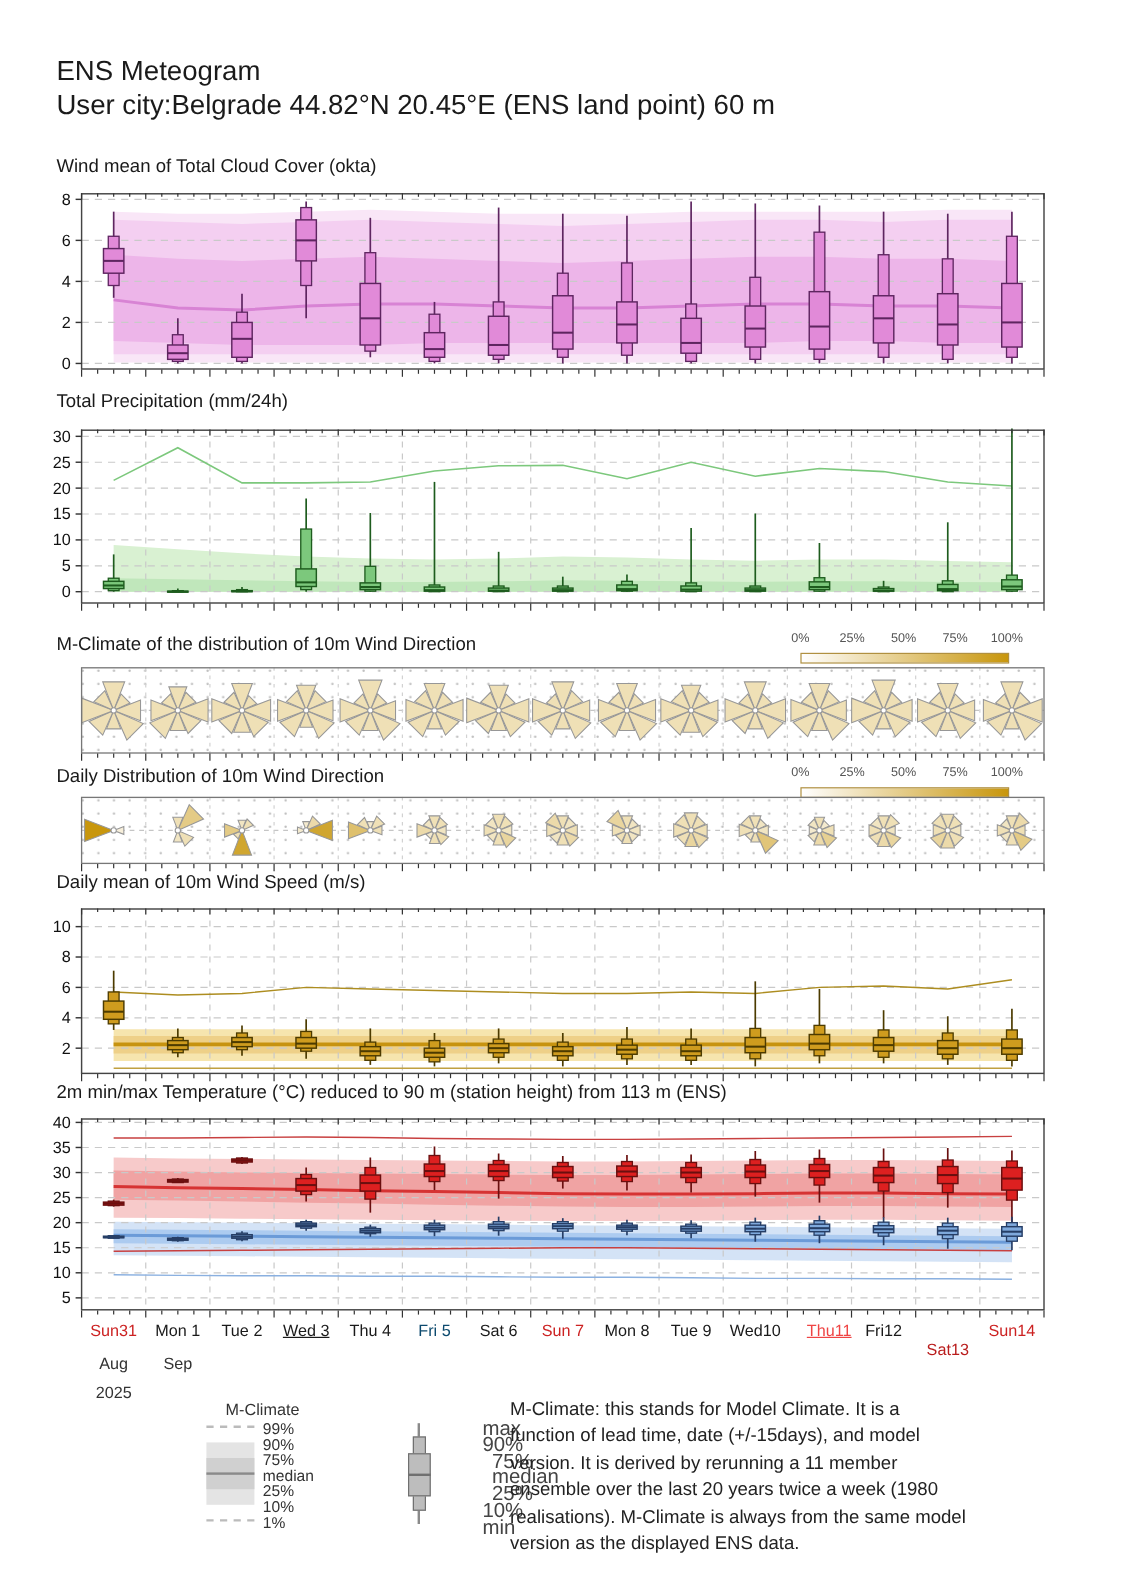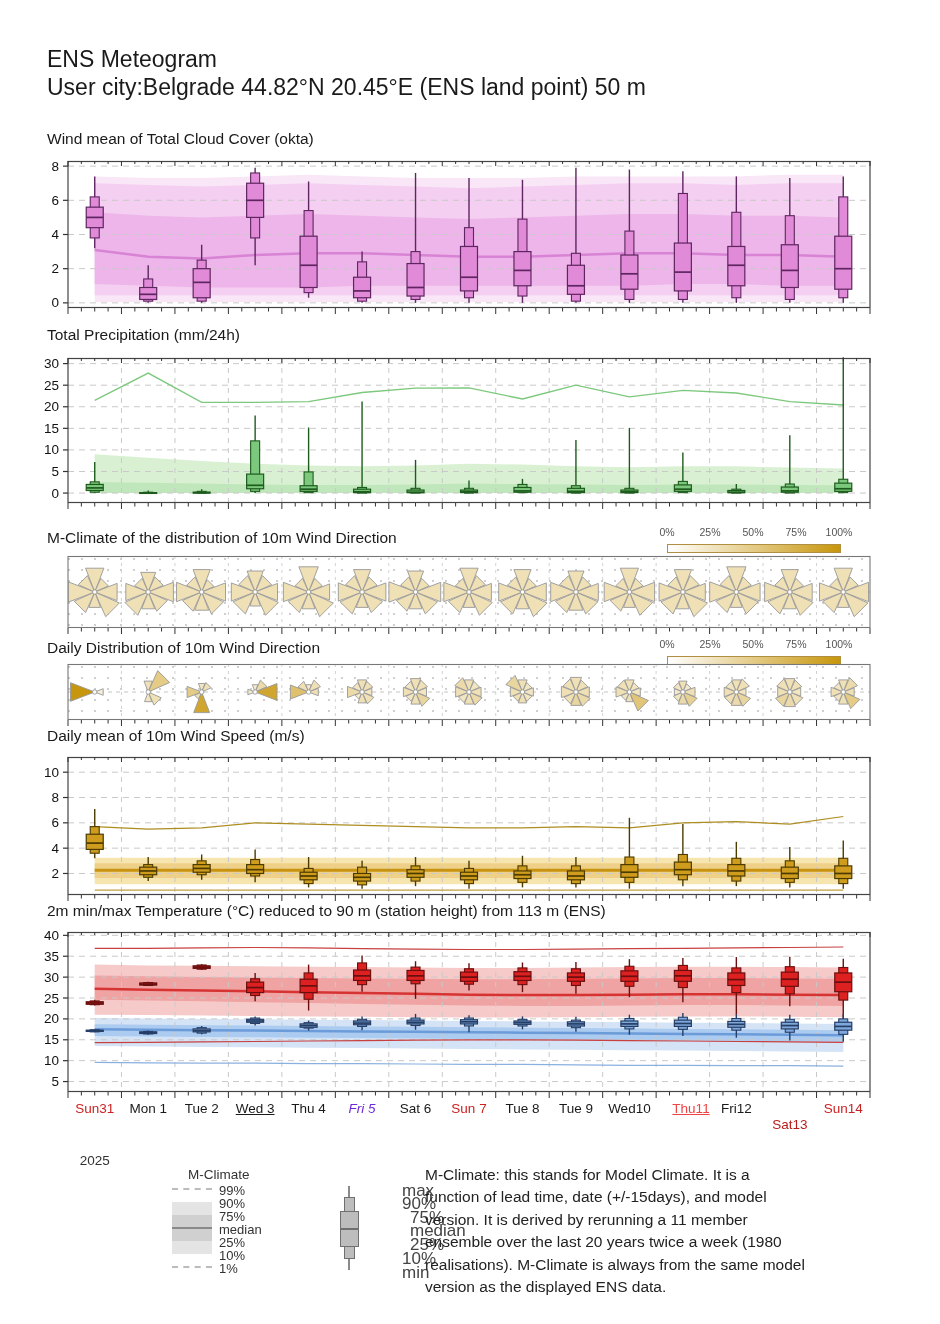--- a/index.html
+++ b/index.html
@@ -18,21 +18,21 @@
   .leg-label{position:absolute;font-size:13px;color:#333;white-space:nowrap;}
   .ens-label{position:absolute;font-size:17px;color:#444;white-space:nowrap;padding-left:36px;}
   .footnote{position:absolute;left:425px;top:1164px;width:380px;font-size:15.5px;line-height:1.45;color:#222;}
 </style>
 </head>
 <body>
 
 <div class="page">
 
   <div class="hdr" style="top:46px">ENS Meteogram</div>
-  <div class="hdr" style="top:74px">User city:Belgrade 44.82°N 20.45°E (ENS land point) 50 m</div>
+  <div class="hdr" style="top:74px">User city:Belgrade 44.82°N 20.45°E (ENS land point) 60 m</div>
 
   <div class="ptitle" style="top:130px">Wind mean of Total Cloud Cover (okta)</div>
   <div class="chart" id="chart-cloud" style="top:161px;height:147px">
       <svg width="832" height="147">
         <polygon points="54.7,15.4 108.2,17.1 161.7,17.1 215.1,15.4 268.6,13.7 322.1,15.4 375.5,17.1 429.0,17.1 482.5,17.1 535.9,15.4 589.4,15.4 642.9,15.4 696.3,15.4 749.8,13.7 803.3,13.7 803.3,141.0 749.8,141.0 696.3,141.0 642.9,141.0 589.4,141.0 535.9,141.0 482.5,141.0 429.0,141.0 375.5,141.0 322.1,141.0 268.6,141.0 215.1,141.0 161.7,141.0 108.2,141.0 54.7,141.0" fill="#f9e6f7"></polygon>
         <polygon points="54.7,22.2 108.2,23.9 161.7,25.6 215.1,23.9 268.6,22.2 322.1,23.9 375.5,25.6 429.0,27.3 482.5,25.6 535.9,23.9 589.4,22.2 642.9,22.2 696.3,23.9 749.8,22.2 803.3,22.2 803.3,134.2 749.8,134.2 696.3,134.2 642.9,134.2 589.4,134.2 535.9,134.2 482.5,134.2 429.0,134.2 375.5,134.2 322.1,134.2 268.6,134.2 215.1,134.2 161.7,134.2 108.2,134.2 54.7,134.2" fill="#f4cff1"></polygon>
         <polygon points="54.7,51.3 108.2,54.7 161.7,56.4 215.1,54.7 268.6,53.0 322.1,54.7 375.5,56.4 429.0,58.1 482.5,56.4 535.9,54.7 589.4,53.0 642.9,53.0 696.3,54.7 749.8,54.7 803.3,56.4 803.3,124.8 749.8,124.8 696.3,123.1 642.9,123.1 589.4,124.8 535.9,124.8 482.5,124.8 429.0,124.8 375.5,124.8 322.1,124.8 268.6,126.5 215.1,126.5 161.7,126.5 108.2,124.8 54.7,123.1" fill="#edb5e9"></polygon>
         <line x1="28" x2="830" y1="141.87209302325581" y2="141.87209302325581" stroke="#c9c9c9" stroke-dasharray="6 5"></line>
         <line x1="28" x2="830" y1="107.68604651162791" y2="107.68604651162791" stroke="#c9c9c9" stroke-dasharray="6 5"></line>
         <line x1="28" x2="830" y1="73.5" y2="73.5" stroke="#c9c9c9" stroke-dasharray="6 5"></line>
@@ -1434,30 +1434,34 @@
         <text x="19" y="7.8420365535247925" text-anchor="end" font-size="13.5" fill="#111">40</text>
       </svg>
     </div>
 
   <div class="daylabels" id="day-labels" style="position:absolute;left:0;top:1101px;height:18px;width:940px">
       <span style="left: 66.7333px; color: rgb(204, 34, 34);">Sun31</span>
       <span style="left: 120.2px; color: rgb(26, 26, 26);">Mon 1</span>
       <span style="left: 173.667px; color: rgb(26, 26, 26);">Tue 2</span>
       <span style="left: 227.133px; color: rgb(26, 26, 26); text-decoration: underline;">Wed 3</span>
       <span style="left: 280.6px; color: rgb(26, 26, 26); text-align: center;">Thu 4</span>
-      <span style="left: 334.067px; color: #6d28d9; font-style: italic;">Fri 5</span>
+      <span style="left: 334.067px; color: #0c4a6e;">Fri 5</span>
       <span style="left: 387.533px; color: rgb(26, 26, 26);">Sat 6</span>
       <span style="left: 441px; color: rgb(204, 34, 34);">Sun 7</span>
-      <span style="left: 494.467px; color: rgb(26, 26, 26);">Tue 8</span>
+      <span style="left: 494.467px; color: rgb(26, 26, 26);">Mon 8</span>
       <span style="left: 547.933px; color: rgb(26, 26, 26);">Tue 9</span>
       <span style="left: 601.4px; color: rgb(26, 26, 26);">Wed10</span>
       <span style="left: 663px; color: #ef4444; text-decoration: underline;">Thu11</span>
       <span style="left: 708.333px; color: rgb(26, 26, 26);">Fri12</span>
       <span style="left: 761.8px; color: #b91c1c; margin-top: 16px;">Sat13</span>
       <span style="left: 815.267px; color: rgb(204, 34, 34);">Sun14</span>
+    </div>
+  <div class="monthlabels" id="month-labels" style="position:absolute;left:0;top:1129px;height:18px;width:940px">
+      <span style="left: 66.7333px;">Aug</span>
+      <span style="left: 120.2px;">Sep</span>
     </div>
   <div class="yearlabel" id="year-label" style="position:absolute;left:0;top:1153px;height:18px;width:940px">
       <span style="left: 66.7333px;">2025</span>
     </div>
 
   <div>
     <div class="leg-label" style="left:188px;top:1167px;font-size:13.5px">M-Climate</div>
     <div style="position:absolute;left:172px;top:1188px;width:40px;border-top:2px dashed #bbb"></div>
     <div style="position:absolute;left:172px;top:1202px;width:40px;height:52px;background:#e4e4e4"></div>
     <div style="position:absolute;left:172px;top:1215px;width:40px;height:26px;background:#d0d0d0"></div>

